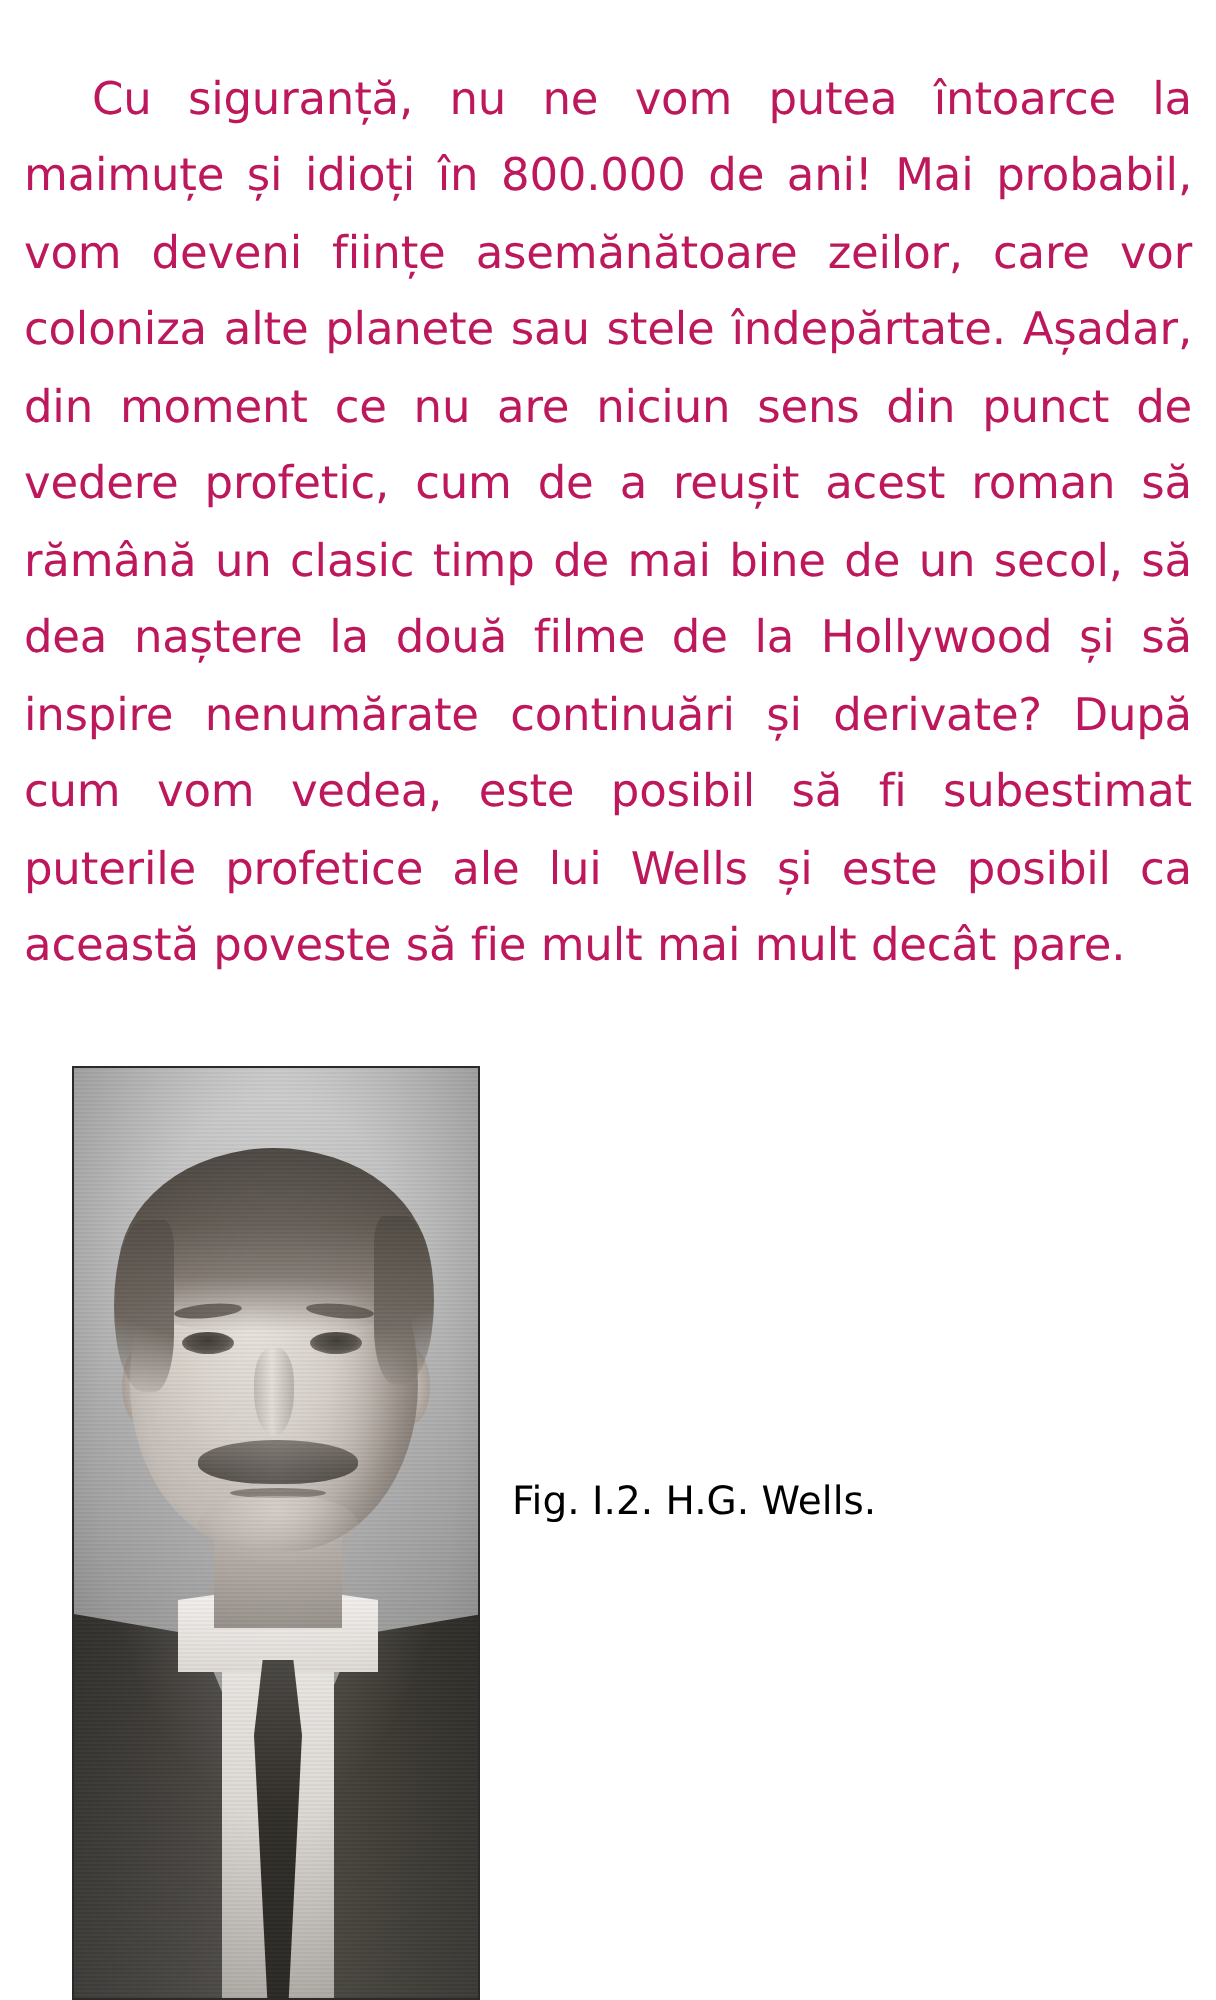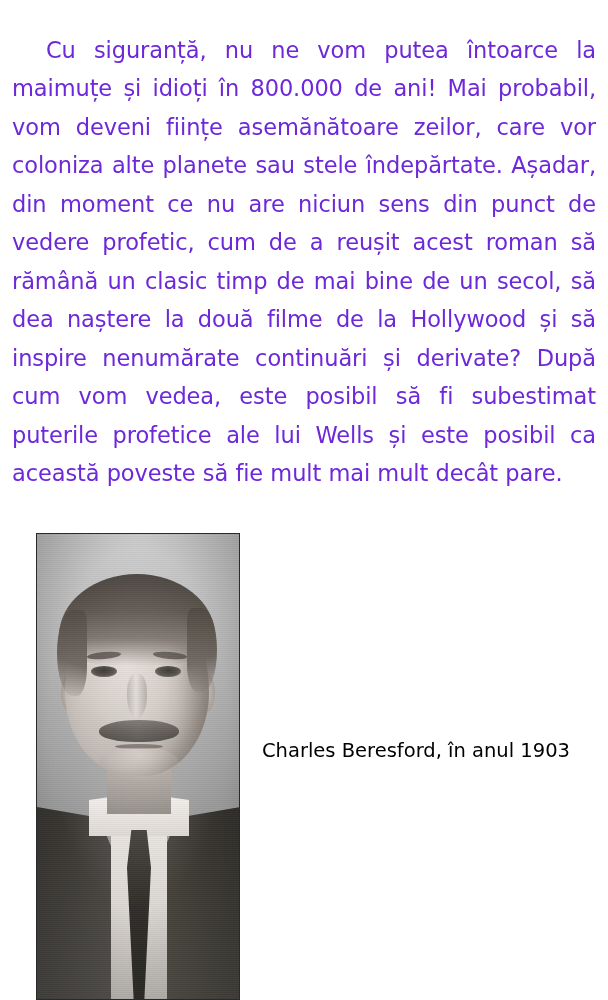--- a/index.html
+++ b/index.html
@@ -25,21 +25,21 @@
   .body-text {
     position: absolute;
     left: 12px;
     top: 8px;
     width: 584px;
     font-family: "DejaVu Sans", sans-serif;
     font-size: 22.5px;
     line-height: 38.5px;
     text-align: justify;
     text-indent: 34px;
-    color: #6d28d9;
+    color: #be185d;
     letter-spacing: -0.1px;
     word-spacing: 0.2px;
   }
   .figure-block {
     position: absolute;
     left: 36px;
     top: 533px;
     width: 204px;
     height: 467px;
   }
@@ -247,16 +247,16 @@
       <div class="ph-nose"></div>
       <div class="ph-mous"></div>
       <div class="ph-mouth"></div>
       <div class="ph-chin"></div>
       <div class="ph-vignette"></div>
       <div class="ph-grain"></div>
     </div>
   </div>
 
   <div class="caption">
-    <div class="line3">Charles Beresford, în anul 1903</div>
+    <div class="line1">Fig. I.2. H.G. Wells.</div>
   </div>
 
 </div>
 
 </body></html>

